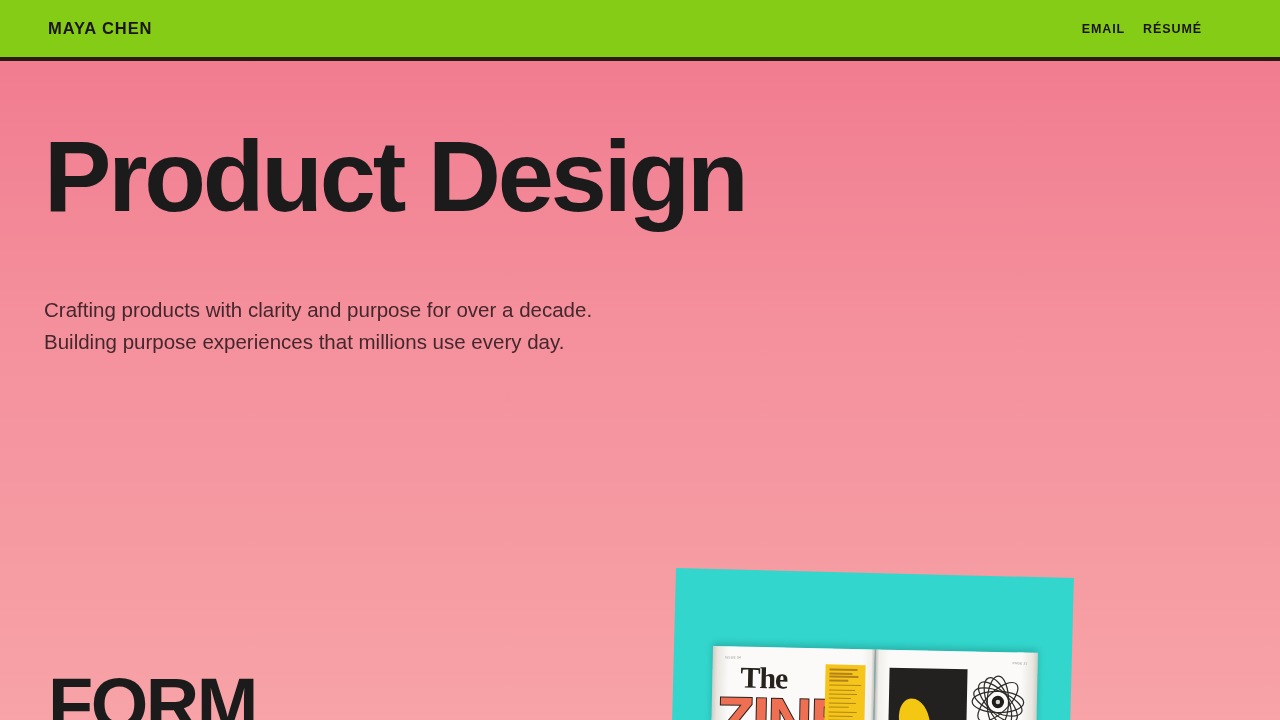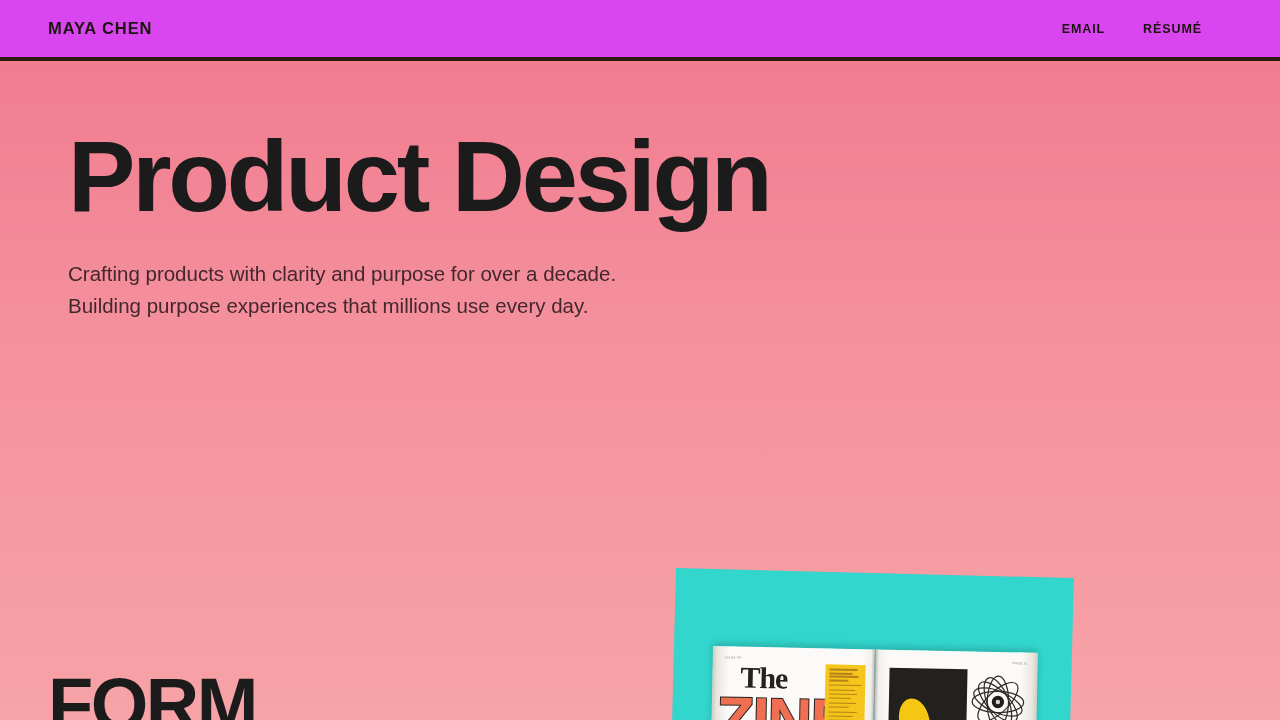--- a/index.html
+++ b/index.html
@@ -15,80 +15,80 @@
     background: linear-gradient(to bottom, #f0788d 0%, #f4909c 45%, #f7a3a7 100%);
     position: relative;
   }
 
   
   .site-header {
     position: absolute;
     top: 0; left: 0;
     width: 1280px;
     height: 61px;
-    background: #d946ef;
+    background: #84cc16;
     border-bottom: 4px solid #2b1a14;
     display: flex;
     align-items: center;
     justify-content: space-between;
     padding: 0 40px 0 48px;
     z-index: 40;
   }
 
   .brand {
     font-size: 16.5px;
     font-weight: bold;
     letter-spacing: 0.9px;
     color: #1c140f;
     white-space: nowrap;
   }
 
   .nav-links {
     display: flex;
     align-items: center;
-    gap: 38px;
+    gap: 18px;
     padding-right: 38px;
   }
 
   .nav-link {
     font-size: 12.5px;
     font-weight: bold;
     letter-spacing: 0.9px;
     color: #1c140f;
     text-decoration: none;
     white-space: nowrap;
   }
 
   
   .hero {
     position: absolute;
     top: 61px; left: 0;
     width: 1280px;
-    padding-left: 68px;
+    padding-left: 44px;
     z-index: 20;
   }
 
   .headline {
     margin-top: 66px;
     font-size: 101px;
     font-weight: bold;
     line-height: 0.98;
     letter-spacing: -3.2px;
     color: #1b1b1b;
     white-space: nowrap;
   }
 
   .headline .line { display: block; }
 
   .amp {
     color: #4a2f33;
   }
 
   .subtitle {
-    margin-top: 32px;
+    margin-top: 68px;
     font-size: 20.5px;
     line-height: 1.58;
     color: #43272c;
     font-weight: 400;
   }
 
   .subtitle .sub-line { display: block; }
 
   
   .section-word {

